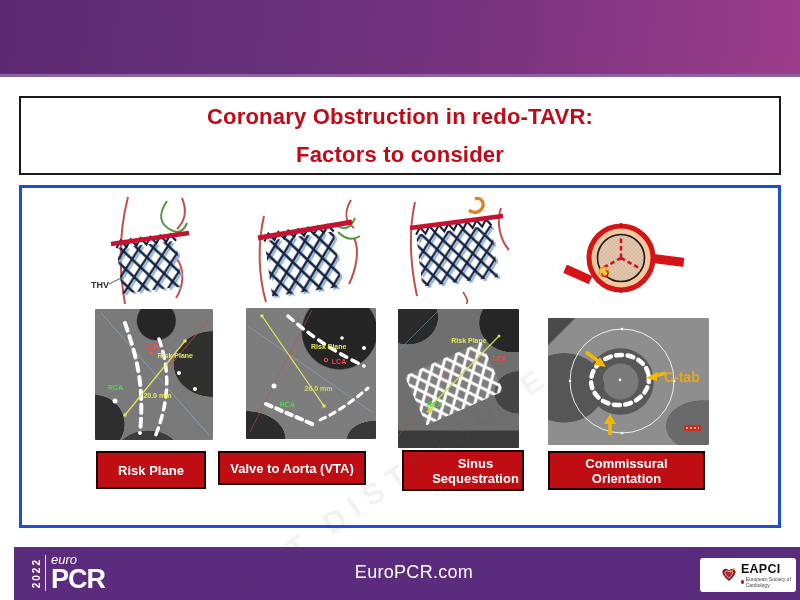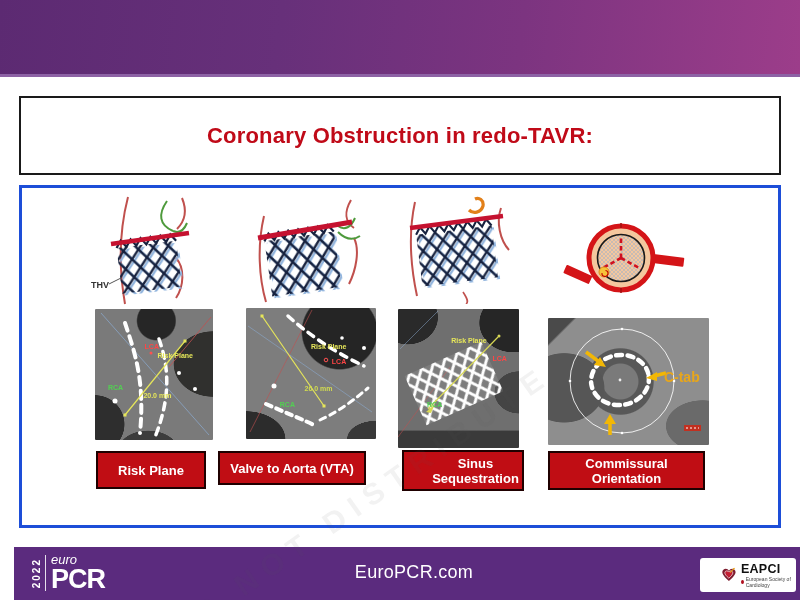--- a/index.html
+++ b/index.html
@@ -89,20 +89,21 @@
 </style>
 </head>
 <body>
 
 <div id="slide">
 
   <div class="top-band"></div>
 
   <div class="title-box">
     <div class="title-line">Coronary Obstruction in redo-TAVR:</div>
+    <div class="title-line">Factors to consider</div>
   </div>
 
   <div class="content-box">
 
     <svg class="illus illus1" viewBox="0 0 120 114">
       <defs>
         <pattern id="p1b" width="15" height="18" patternUnits="userSpaceOnUse" patternTransform="translate(2 2)">
           <path d="M7.5 0 L15 9 L7.5 18 L0 9 Z" fill="none" stroke="#8fb3dd" stroke-width="2.2"></path>
         </pattern>
         <pattern id="p1d" width="15" height="18" patternUnits="userSpaceOnUse">

